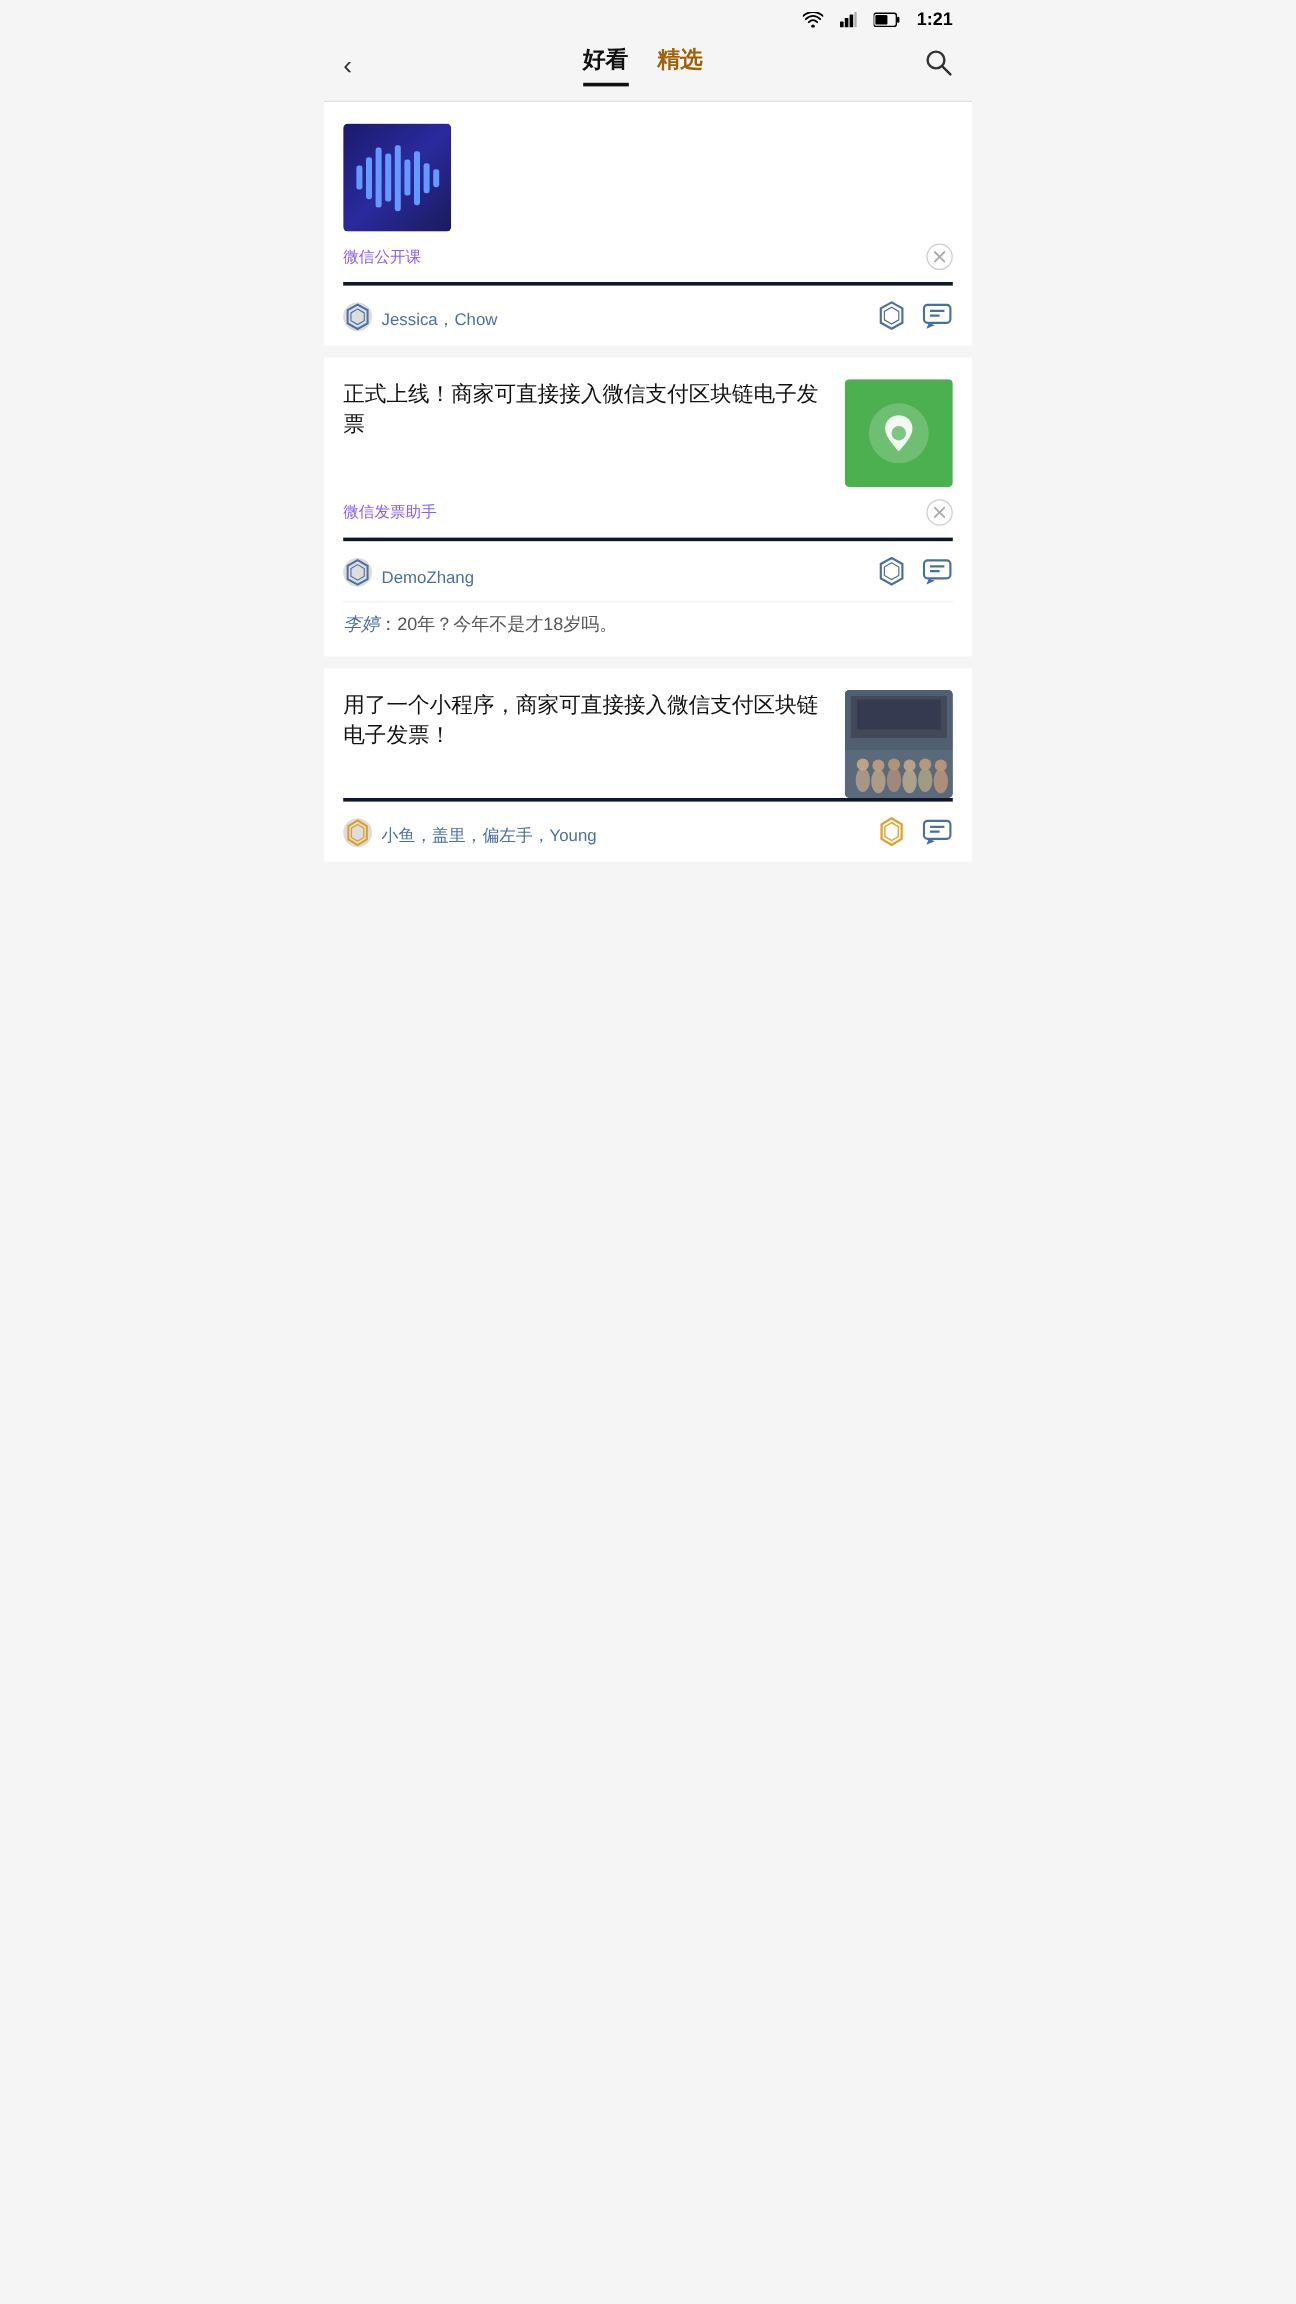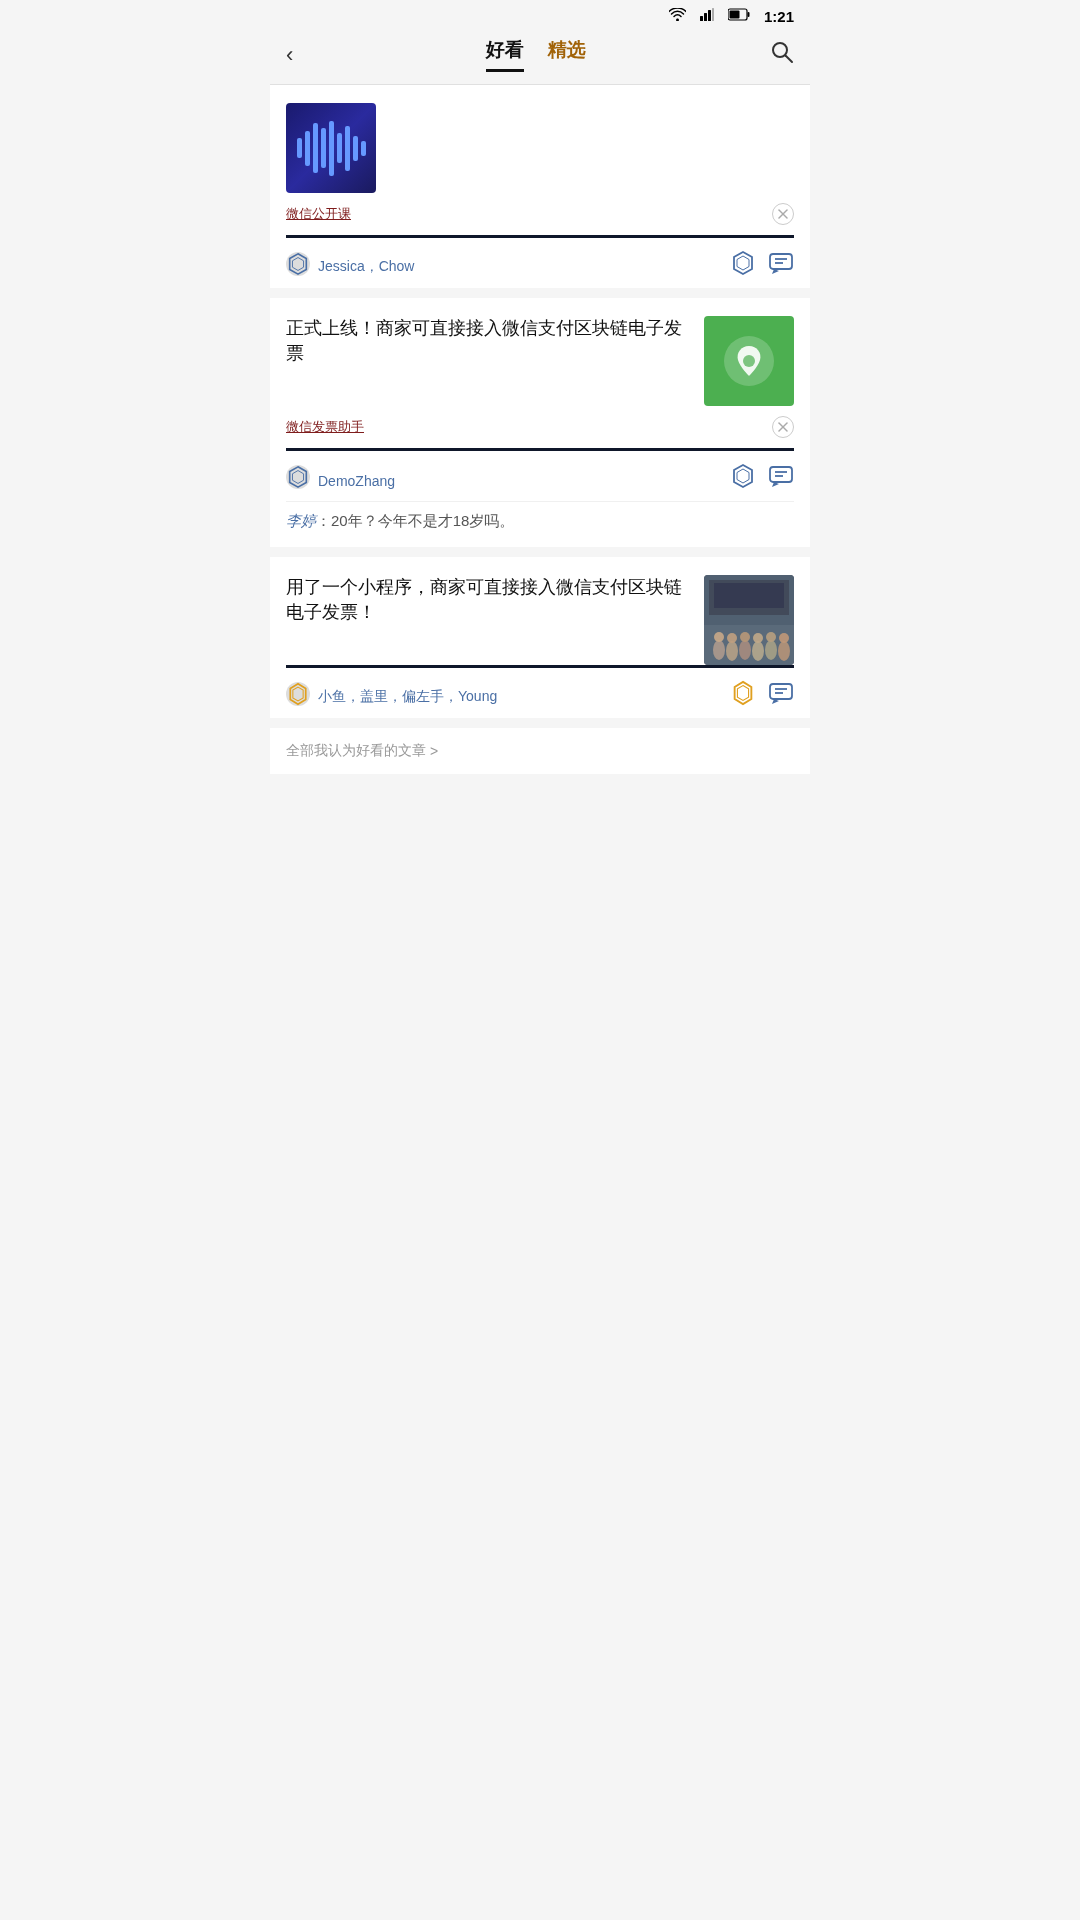--- a/index.html
+++ b/index.html
@@ -21,21 +21,21 @@
     .status-bar {
       background: #f5f5f5;
       display: flex;
       justify-content: flex-end;
       align-items: center;
       padding: 8px 16px 4px;
       gap: 6px;
     }
     .status-icons {
       display: flex;
-      align-items: flex-start;
+      align-items: center;
       gap: 14px;
     }
     .status-time {
       font-size: 15px;
       font-weight: 600;
       color: #000;
     }
     .wifi-icon {
       width: 17px;
       height: 13px;
@@ -120,22 +120,21 @@
 
     .article-source-row {
       display: flex;
       align-items: center;
       justify-content: space-between;
       padding: 10px 0;
     }
 
     .article-source {
       font-size: 13px;
-      color: #7f1d1d;
-      text-decoration: underline;
+      color: #8b5cf6;
     }
 
     .dismiss-btn {
       width: 22px;
       height: 22px;
       border-radius: 50%;
       border: 1.5px solid #ccc;
       display: flex;
       align-items: center;
       justify-content: center;
@@ -504,18 +503,14 @@
             <rect x="2" y="4" width="22" height="15" rx="3"></rect>
             <line x1="7" y1="9" x2="19" y2="9"></line>
             <line x1="7" y1="13" x2="15" y2="13"></line>
             <polygon points="6,19 4,24 11,21" fill="#4a6fa5" stroke="none"></polygon>
           </svg>
         </div>
       </div>
     </div>
   </div>
 
-  <div class="footer-link">
-    <span class="footer-link-text">全部我认为好看的文章</span>
-    <span class="footer-link-arrow">&gt;</span>
-  </div>
 
 </div>
 
 </body></html>

